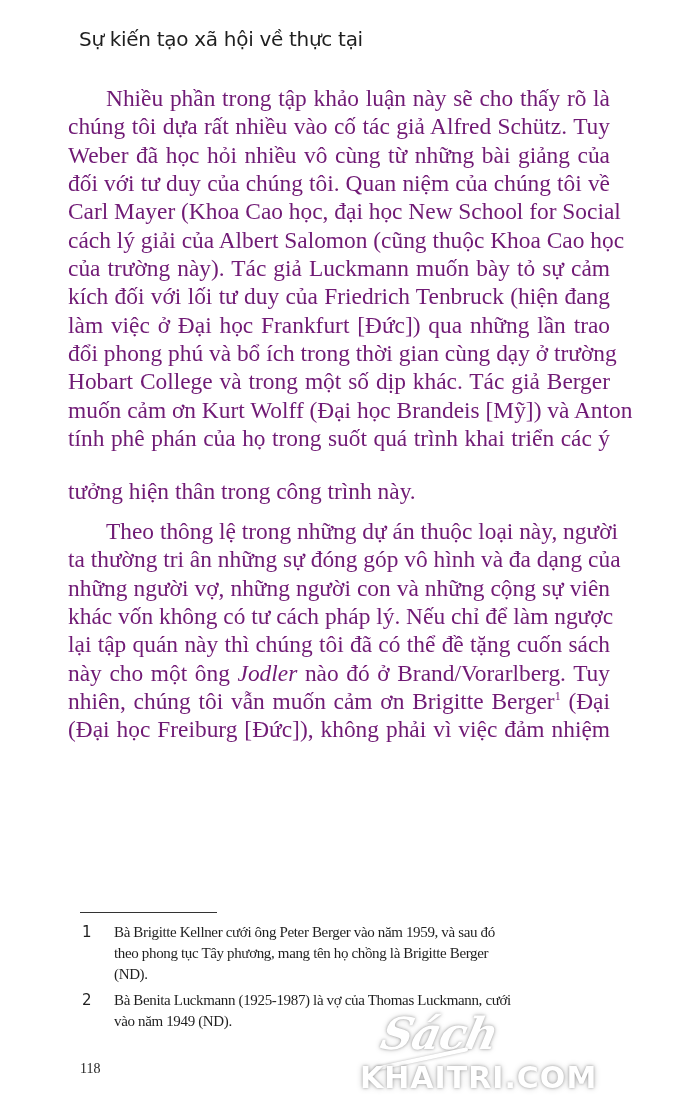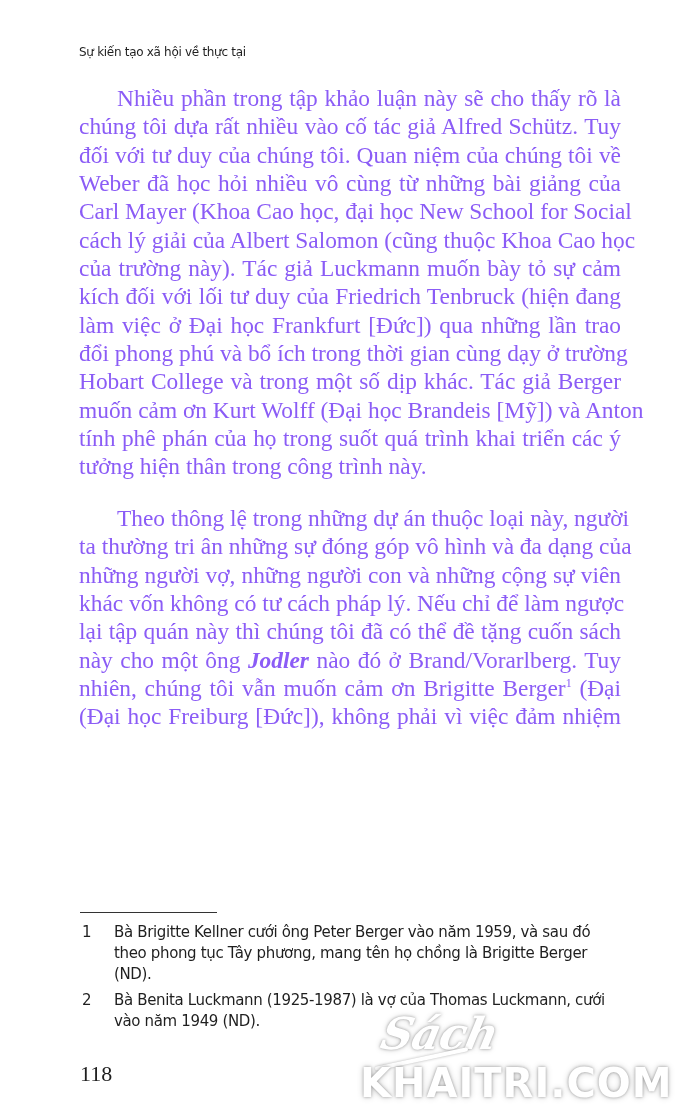--- a/index.html
+++ b/index.html
@@ -12,68 +12,67 @@
     height: 1119px;
     position: relative;
     overflow: hidden;
     color: #1c1c1c;
   }
   .running-header {
     position: absolute;
     left: 79px;
     top: 27px;
     font-family: "DejaVu Sans", sans-serif;
-    font-size: 12px;
+    font-size: 20px;
     letter-spacing: -0.3px;
     color: #1f1f1f;
     white-space: nowrap;
-    margin-top: 18px;
   }
   .body-text {
     position: absolute;
-    left: 79px;
+    left: 68px;
     top: 84px;
     width: 542px;
     font-family: "Liberation Serif", "DejaVu Serif", serif;
     font-size: 23.4px;
     line-height: 28.35px;
-    color: #8b5cf6;
+    color: #701a75;
   }
   .body-text p {
     margin: 0;
     text-indent: 38px;
     text-align: justify;
     text-align-last: left;
   }
   .body-text p + p {
-    margin-top: 23px;
+    margin-top: 11px;
   }
   .body-text .line {
     display: block;
     text-align: justify;
     text-align-last: justify;
     white-space: nowrap;
   }
   .body-text .line.last {
     text-align-last: left;
+    margin-top: 25px;
   }
   .body-text .line.first {
     padding-left: 38px;
   }
   .body-text p {
     text-indent: 0;
   }
   .body-text sup {
     font-size: 12px;
     line-height: 0;
     vertical-align: 9px;
   }
   .body-text em {
     font-style: italic;
-    font-weight: bold;
   }
   .fn-rule {
     position: absolute;
     left: 80px;
     top: 912px;
     width: 137px;
     height: 0;
     border-top: 1.3px solid #333333;
   }
   .footnotes {
@@ -95,27 +94,28 @@
     width: 32px;
     flex: 0 0 32px;
     padding-left: 2px;
   }
   .footnote .fn-text {
     flex: 1;
   }
   .footnote .fn-text .fl {
     display: block;
     white-space: nowrap;
+    font-family: Liberation Serif, serif;
   }
   .page-number {
     position: absolute;
     left: 80px;
     top: 1061px;
     font-family: "Liberation Serif", "DejaVu Serif", serif;
-    font-size: 22px;
+    font-size: 14px;
     color: #1f1f1f;
   }
   .watermark {
     position: absolute;
     left: 360px;
     top: 1000px;
     width: 340px;
     height: 119px;
     pointer-events: none;
   }
@@ -142,38 +142,38 @@
     border-radius: 2px;
     transform: rotate(-12deg);
     box-shadow: 0 0 3px rgba(0,0,0,0.3);
   }
   .wm-brand {
     position: absolute;
     left: 0px;
     top: 60px;
     font-family: "DejaVu Sans", sans-serif;
     font-weight: bold;
-    font-size: 40px;
+    font-size: 30px;
     letter-spacing: 1px;
     color: #ffffff;
     text-shadow: 0 0 3px rgba(0,0,0,0.35), 0 0 7px rgba(0,0,0,0.2);
     white-space: nowrap;
   }
 </style>
 </head>
 <body>
 
 <div class="running-header">Sự kiến tạo xã hội về thực tại</div>
 
 <div class="body-text">
   <p>
     <span class="line first">Nhiều phần trong tập khảo luận này sẽ cho thấy rõ là</span>
     <span class="line">chúng tôi dựa rất nhiều vào cố tác giả Alfred Schütz. Tuy</span>
+    <span class="line">Weber đã học hỏi nhiều vô cùng từ những bài giảng của</span>
     <span class="line">đối với tư duy của chúng tôi. Quan niệm của chúng tôi về</span>
-    <span class="line">Weber đã học hỏi nhiều vô cùng từ những bài giảng của</span>
     <span class="line">Carl Mayer (Khoa Cao học, đại học New School for Social</span>
     <span class="line">cách lý giải của Albert Salomon (cũng thuộc Khoa Cao học</span>
     <span class="line">của trường này). Tác giả Luckmann muốn bày tỏ sự cảm</span>
     <span class="line">kích đối với lối tư duy của Friedrich Tenbruck (hiện đang</span>
     <span class="line">làm việc ở Đại học Frankfurt [Đức]) qua những lần trao</span>
     <span class="line">đổi phong phú và bổ ích trong thời gian cùng dạy ở trường</span>
     <span class="line">Hobart College và trong một số dịp khác. Tác giả Berger</span>
     <span class="line">muốn cảm ơn Kurt Wolff (Đại học Brandeis [Mỹ]) và Anton</span>
     <span class="line">tính phê phán của họ trong suốt quá trình khai triển các ý</span>
     <span class="line last">tưởng hiện thân trong công trình này.</span>

